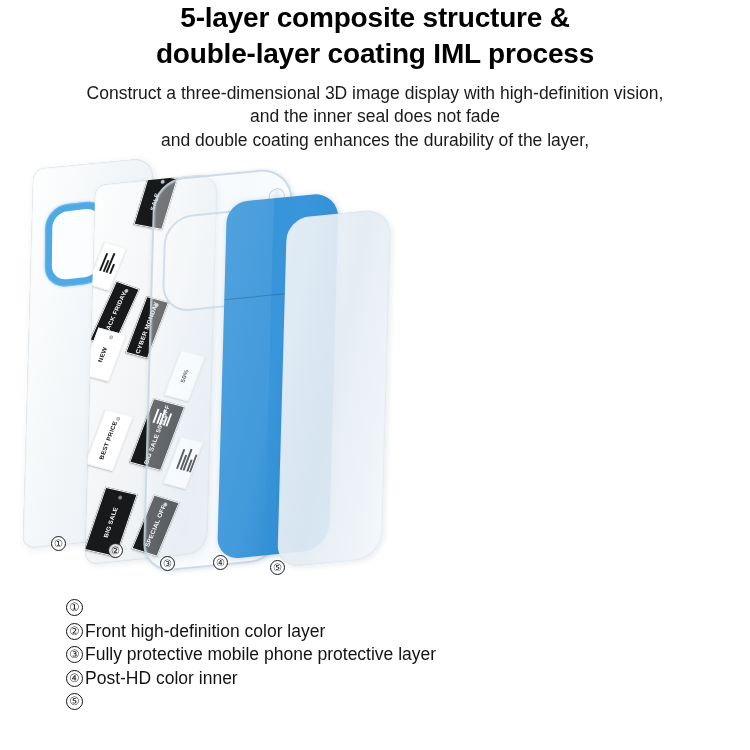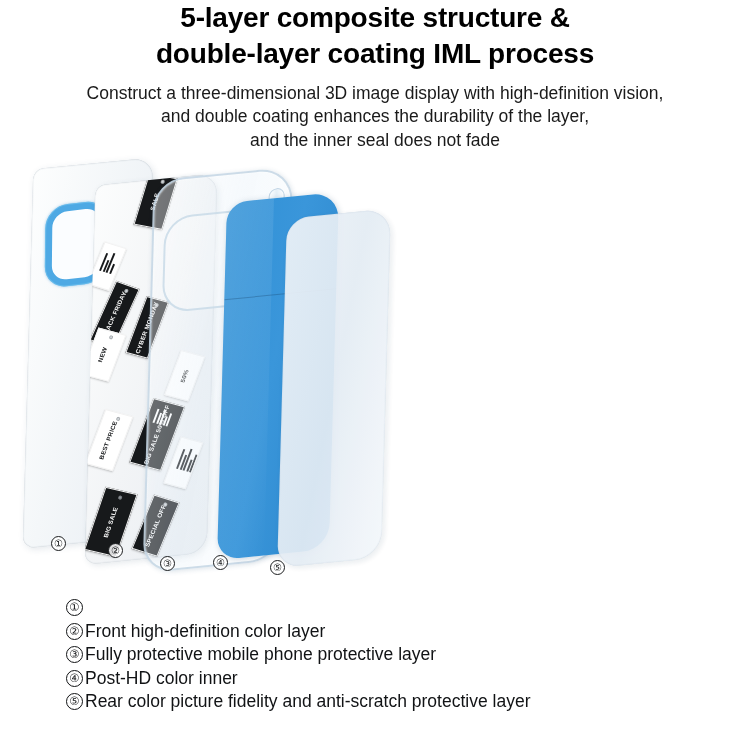--- a/index.html
+++ b/index.html
@@ -257,22 +257,22 @@
 </head>
 <body>
 
 <div class="header">
   <div class="title">
     <div>5-layer composite structure &amp;</div>
     <div>double-layer coating IML process</div>
   </div>
   <div class="subtitle">
     <div>Construct a three-dimensional 3D image display with high-definition vision,</div>
+    <div>and the inner seal does not fade</div>
     <div>and double coating enhances the durability of the layer,</div>
-    <div>and the inner seal does not fade</div>
   </div>
 </div>
 
 <div class="stage">
 
   <div class="layer l1">
     <div class="panel">
       <div class="cam-ring"></div>
     </div>
   </div>
@@ -411,15 +411,14 @@
   <div class="legend-row">
     <span class="legend-num">③</span>
     <span class="legend-txt">Fully protective mobile phone protective layer</span>
   </div>
   <div class="legend-row">
     <span class="legend-num">④</span>
     <span class="legend-txt">Post-HD color inner</span>
   </div>
   <div class="legend-row">
     <span class="legend-num">⑤</span>
-    <span class="legend-txt">Rear color picture fidelity and anti-scratch protective layer</span>
   </div>
 </div>
 
 </body></html>

